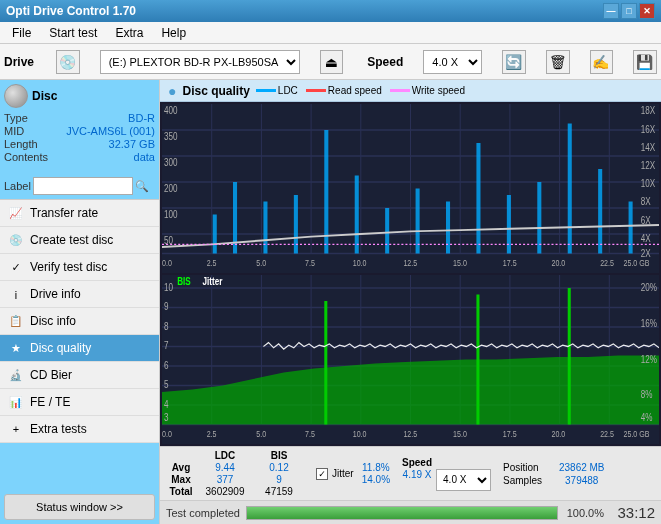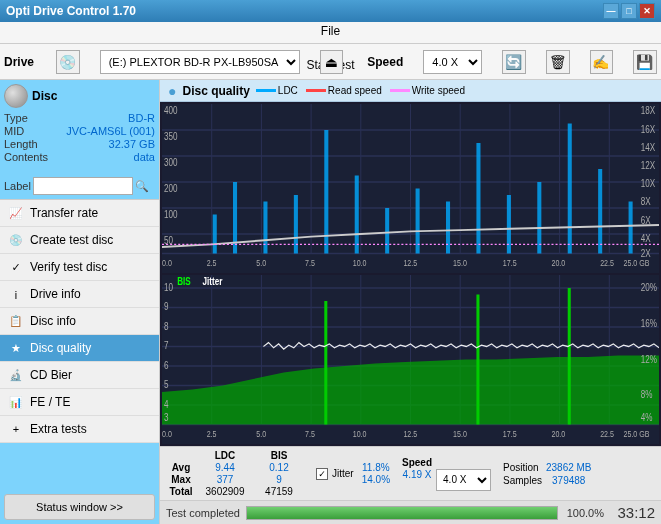--- a/index.html
+++ b/index.html
@@ -30,22 +30,21 @@
     .title-btn.close { background: #c0392b; }
 
     
     .menu-bar {
       background: #f5f5f5;
       border-bottom: 1px solid #ccc;
       height: 22px;
       display: flex;
       align-items: center;
       padding: 0 4px;
-      gap: 16px;
-      flex-direction: column;
+      gap: 2px;
     }
     .menu-item {
       padding: 2px 8px;
       font-size: 12px;
       cursor: pointer;
       border-radius: 2px;
     }
 
     
     .toolbar {
@@ -609,21 +608,21 @@
 
       <div style="display:grid; grid-template-columns: auto auto; gap: 1px 4px; font-size:10px; margin-left:4px;">
         <div class="stats-col-header">Speed</div>
         <div></div>
         <div class="stats-val" style="color:#0066cc;">4.19 X</div>
         <select class="speed-dropdown">
           <option>4.0 X</option>
         </select>
       </div>
 
-      <div style="display:grid; grid-template-columns: auto auto; gap: 2px 4px; font-size:10px; margin-left: 4px;">
+      <div style="display:grid; grid-template-columns: auto auto; gap: 2px 17px; font-size:10px; margin-left: 4px;">
         <span>Position</span>
         <span class="stats-val">23862 MB</span>
         <span>Samples</span>
         <span class="stats-val">379488</span>
       </div>
 
     </div>
 
     <div class="progress-bar-container">
       <span class="status-text">Test completed</span>

